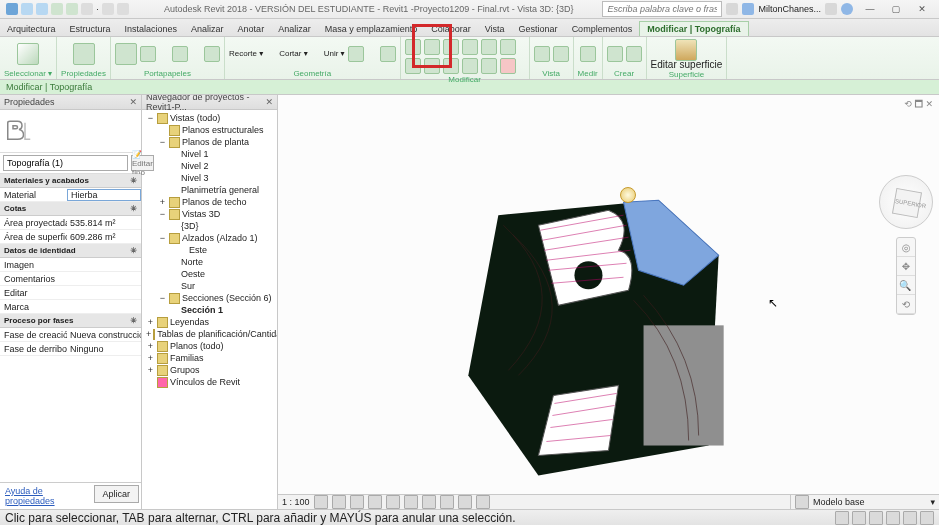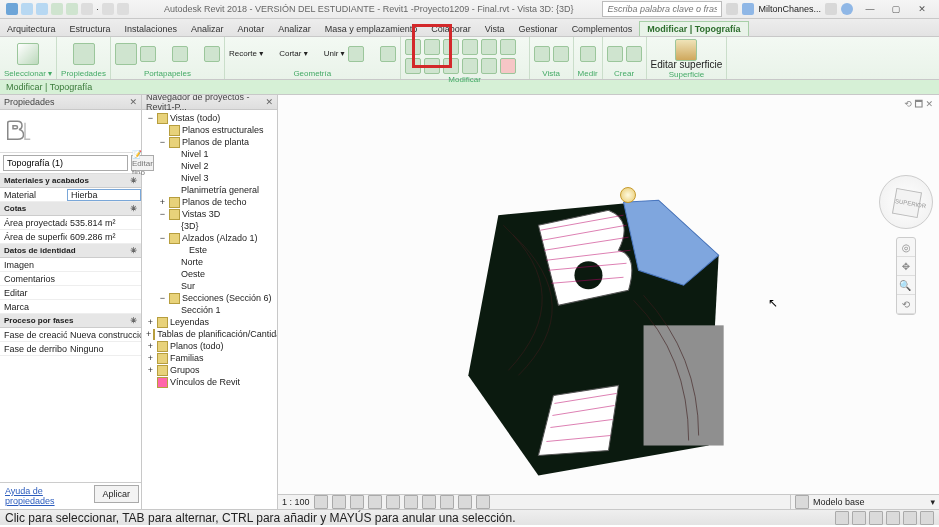--- a/index.html
+++ b/index.html
@@ -344,21 +344,21 @@
         </div>
         <div class="tn" style="padding-left: 28px; align-items: center;">
           <span class="tw"></span>
           <span>Sur</span>
         </div>
         <div class="tn" style="padding-left: 16px;">
           <span class="tw">−</span>
           <span class="ic"></span>
           <span>Secciones (Sección 6)</span>
         </div>
-        <div class="tn" style="padding-left: 28px;">
+        <div class="tn" style="padding-left: 28px; font-weight: bold;">
           <span class="tw"></span>
           <span>Sección 1</span>
         </div>
         <div class="tn" style="padding-left: 4px;">
           <span class="tw">+</span>
           <span class="ic"></span>
           <span>Leyendas</span>
         </div>
         <div class="tn" style="padding-left: 4px;">
           <span class="tw">+</span>

